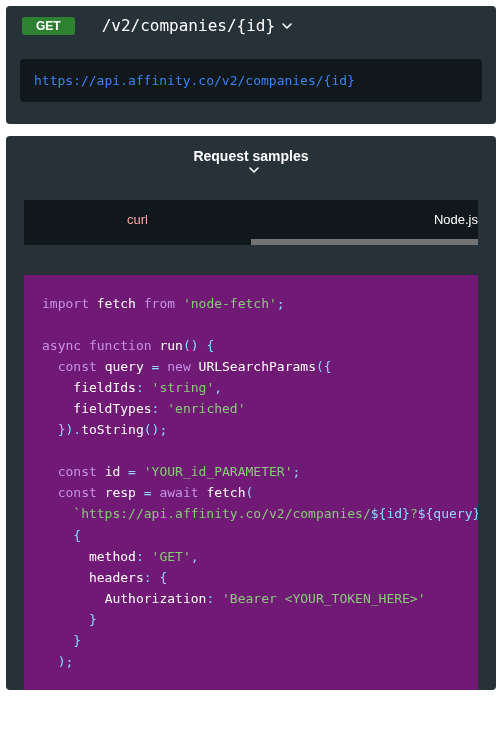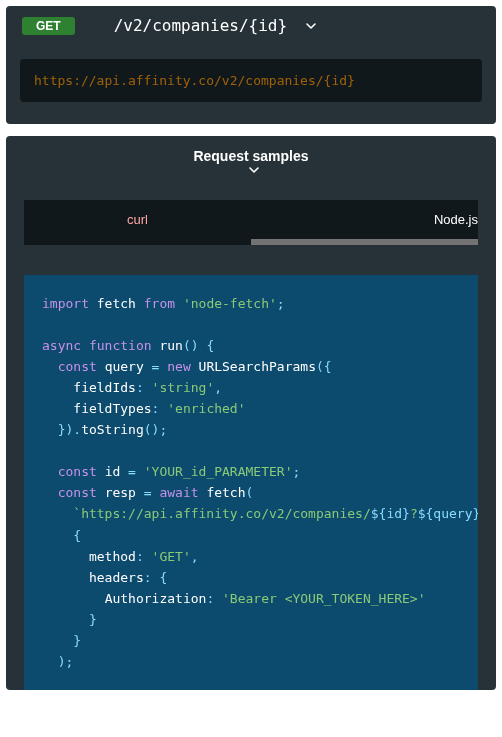--- a/index.html
+++ b/index.html
@@ -15,21 +15,21 @@
     .endpoint-panel {
       background: #263238;
       border-radius: 4px;
       margin: 6px 6px 12px 6px;
       overflow: hidden;
     }
     .endpoint-header {
       display: flex;
       align-items: center;
       padding: 10px 16px;
-      gap: 16px;
+      gap: 4px;
       cursor: pointer;
     }
     .method-badge {
       background: #2f8132;
       color: #ffffff;
       font-size: 12px;
       font-weight: 600;
       padding: 2px 14px;
       border-radius: 3px;
     }
@@ -43,21 +43,21 @@
       color: #ffffff;
       display: inline-flex;
       align-items: center;
       margin-left: 2px;
     }
     .url-box {
       margin: 14px 14px 22px 14px;
       background: #10181c;
       border-radius: 4px;
       padding: 14px 14px;
-      color: #a16207;
+      color: #3b82f6;
       font-family: ui-monospace, Menlo, Monaco, Consolas, monospace;
       font-size: 13px;
       white-space: nowrap;
       overflow-x: auto;
     }
     .samples-panel {
       background: #263238;
       border-radius: 4px;
       margin: 6px;
     }
@@ -86,21 +86,21 @@
       font-size: 13px;
       cursor: pointer;
       border-bottom: 3px solid transparent;
     }
     .tab.active {
       color: #ffffff;
       border-bottom: 6px solid #737373;
       text-align: right;
     }
     .code-block {
-      background: #0c4a6e;
+      background: #701a75;
       margin: 30px 18px 0 18px;
       padding: 18px 18px 18px 18px;
       font-family: ui-monospace, Menlo, Monaco, Consolas, monospace;
       font-size: 13px;
       line-height: 1.62;
       color: #e8e8e8;
       white-space: pre;
       overflow-x: auto;
     }
     .tok-kw { color: #c792ea; }

